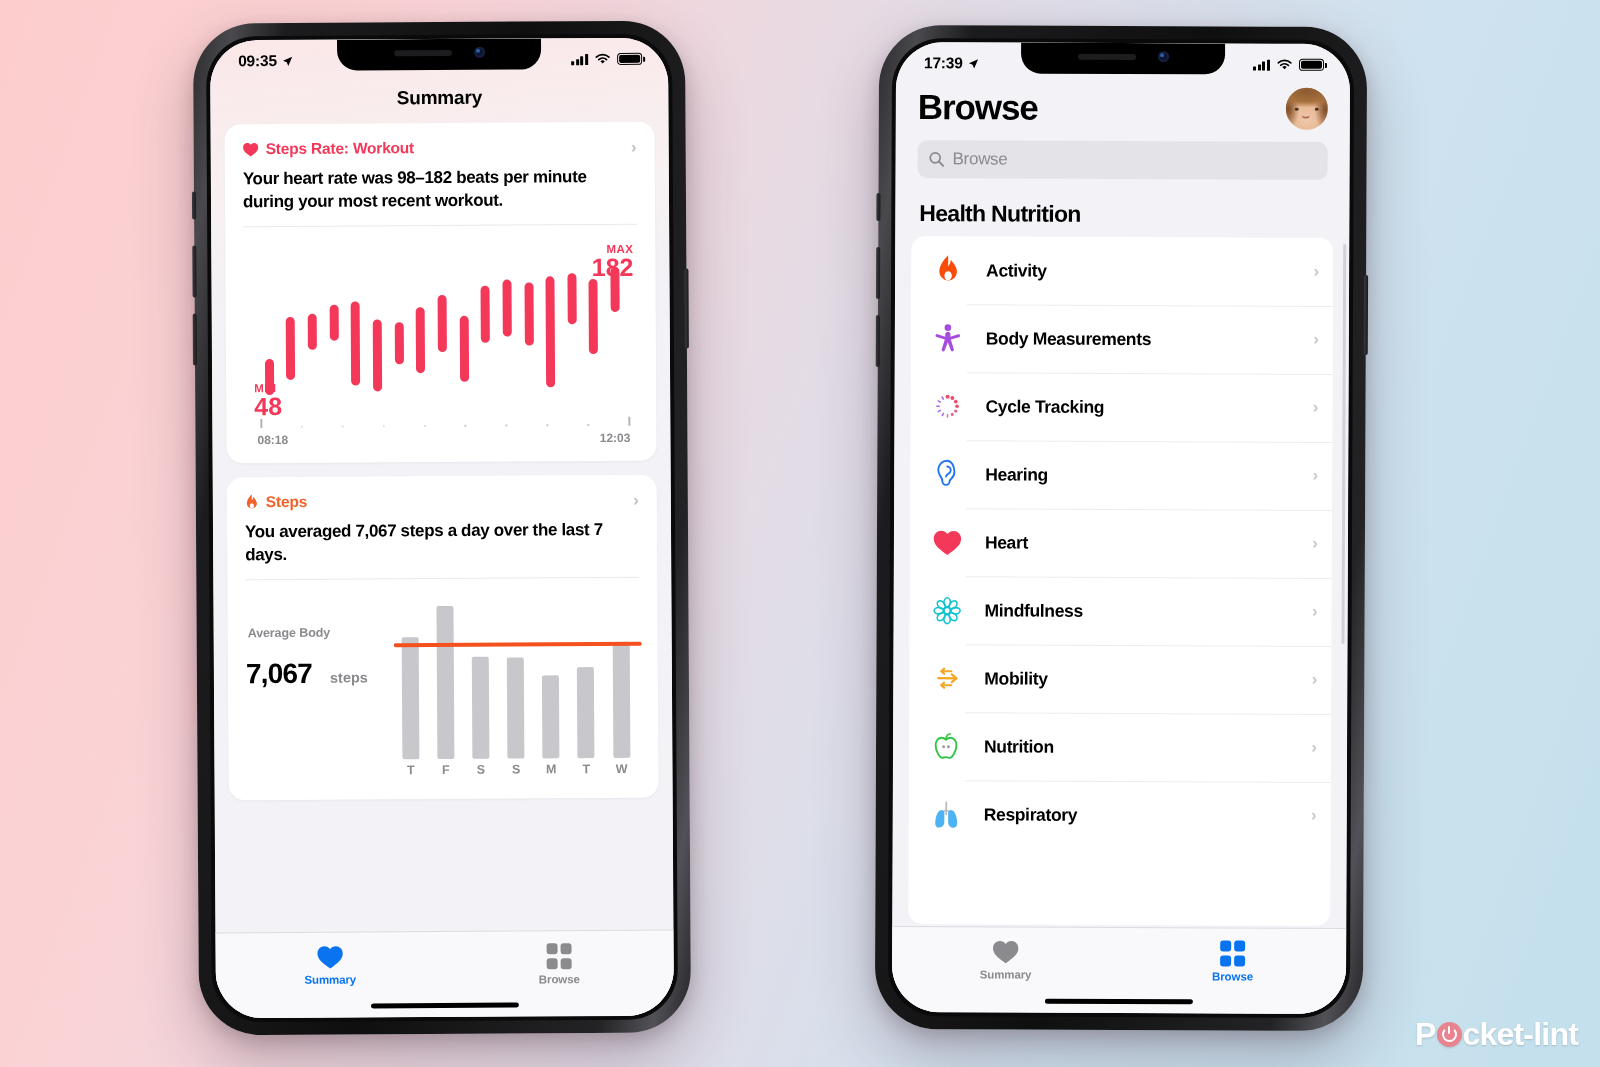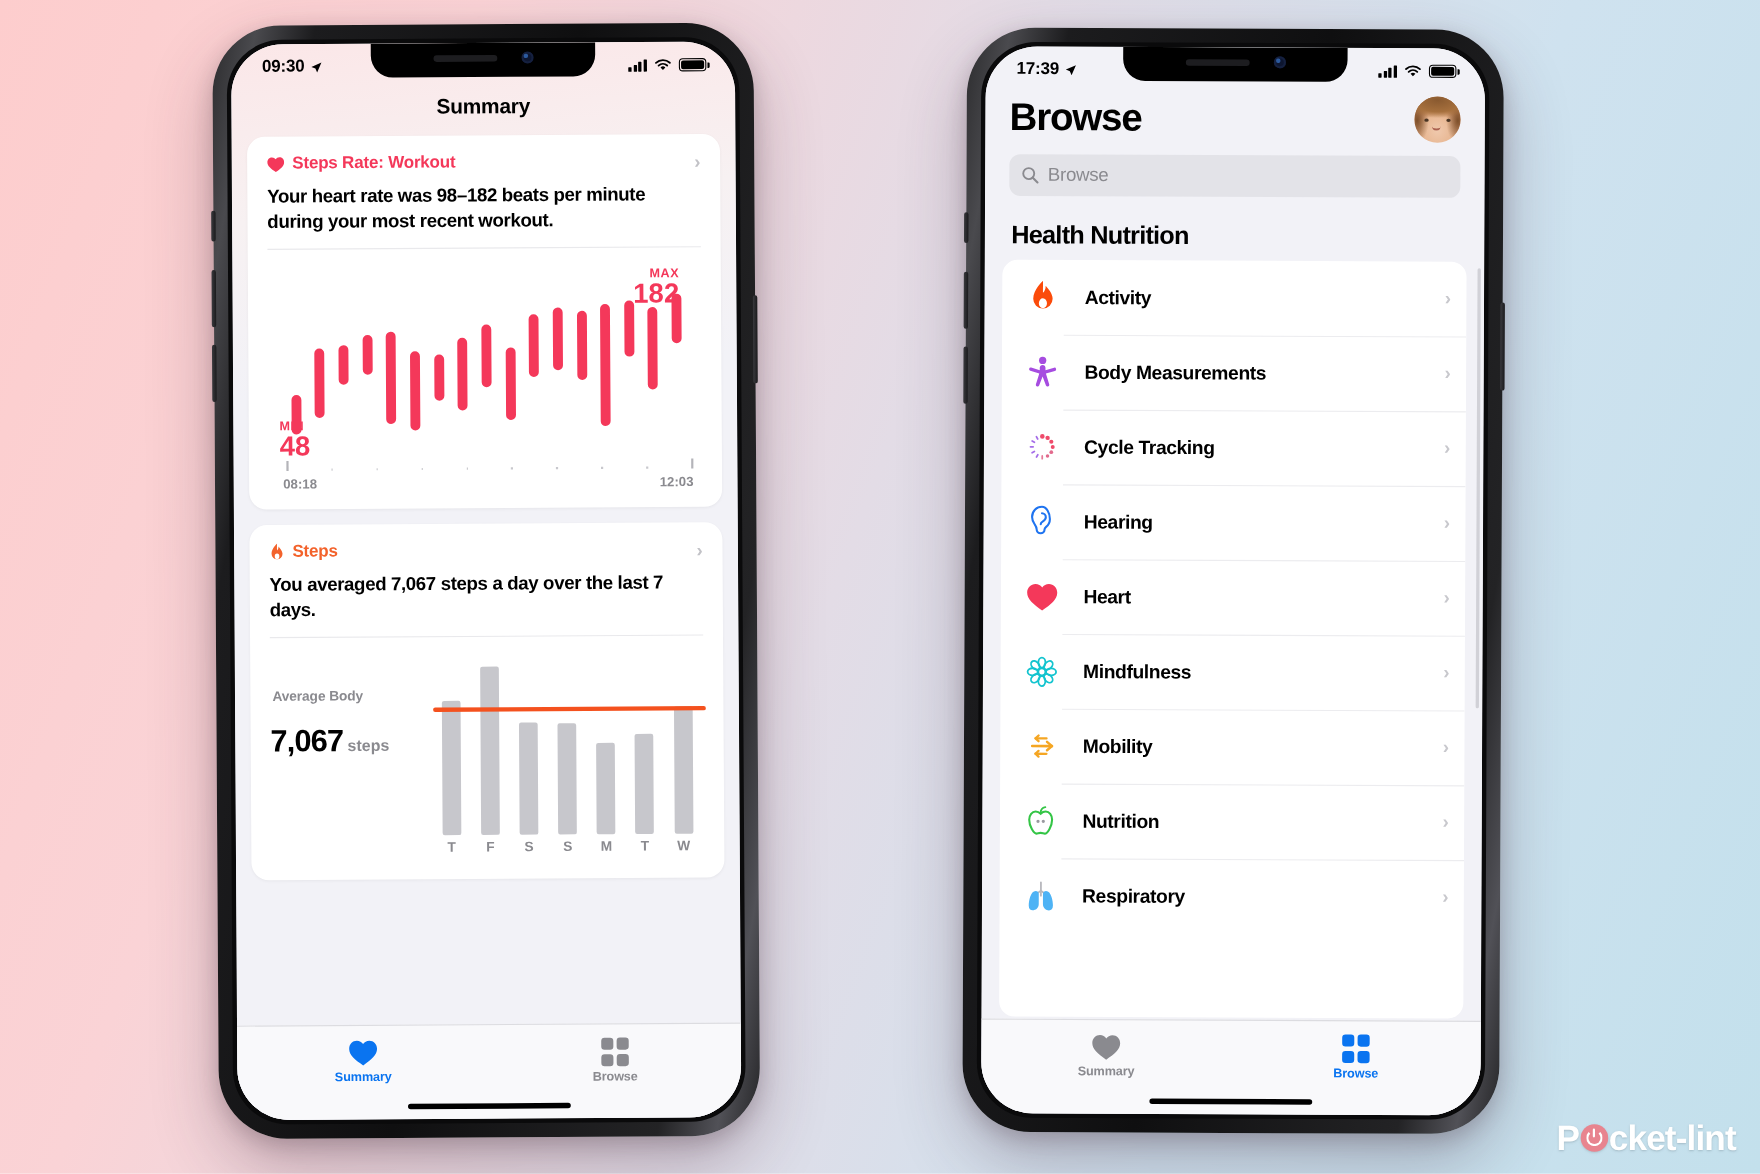--- a/index.html
+++ b/index.html
@@ -82,39 +82,39 @@
           box-shadow: 0 1px 3px rgba(0,0,0,.05); }
   .card-head { display:flex; align-items:center; justify-content:space-between; }
   .card-title { display:flex; align-items:center; gap:7px; font-size:15.5px; font-weight:700; letter-spacing:-0.2px; }
   .t-hr { color:#f4385a; } .t-steps { color:#f3622b; }
   .chev { color:#c2c2c7; font-size:17px; font-weight:600; line-height:1; }
   .card-desc { margin-top:10px; font-size:17px; line-height:1.33; font-weight:700; color:#000; letter-spacing:-0.35px; }
   .divider { height:1px; background:#e9e9ec; margin:13px 0 0; }
 
   
   .hr-chart { position:relative; height:218px; margin-top:4px; }
-  .hr-max { position:absolute; right:20px; top:14px; text-align:right; color:#f4385a; }
+  .hr-max { position:absolute; right:4px; top:14px; text-align:right; color:#f4385a; }
   .hr-max .lab { font-size:11.5px; font-weight:800; letter-spacing:.4px; }
   .hr-max .val { font-size:25px; font-weight:700; line-height:1.05; margin-top:-1px; }
   .hr-min { position:absolute; left:10px; bottom:30px; text-align:left; color:#f4385a; }
   .hr-min .lab { font-size:11.5px; font-weight:800; letter-spacing:.4px; }
   .hr-min .val { font-size:25px; font-weight:700; line-height:1.05; margin-top:-1px; }
   .hr-bars { position:absolute; left:16px; right:10px; top:26px; height:150px; }
   .hr-bar { position:absolute; width:9px; background:#f4385a; border-radius:5px; }
   .hr-axis { position:absolute; left:16px; right:10px; bottom:20px; height:1px; }
   .tick { position:absolute; background:#c8c8cd; }
   .tick.big { width:1.6px; height:9px; top:-9px; background:#b4b4b9; }
   .tick.sm { width:1.6px; height:2px; top:-2px; }
   .hr-timel, .hr-timer { position:absolute; bottom:2px; font-size:12px; font-weight:700; color:#8a8a8f; }
   .hr-timel { left:13px; } .hr-timer { right:8px;text-align:center; }
 
   
   .steps-chart { position:relative; height:200px; margin-top:6px; }
   .avg-label { position:absolute; left:2px; top:40px; font-size:12.5px; font-weight:700; color:#8a8a8f; letter-spacing:-0.1px;}
-  .avg-value { position:absolute; left:0px; top:72px; display:flex; align-items:baseline; gap:4px; }
+  .avg-value { position:absolute; left:0px; top:72px; display:flex; align-items:baseline; gap:18px; }
   .avg-value .num { font-size:28px; font-weight:700; color:#000; letter-spacing:-0.8px; }
   .avg-value .unit { font-size:14.5px; font-weight:600; color:#8a8a8f; }
   .steps-plot { position:absolute; right:0px; left:148px; top:8px; bottom:26px; }
   .s-bar { position:absolute; width:17px; background:#c7c7cc; border-radius:2px; bottom:0; }
   .avg-line { position:absolute; left:0px; right:-2px; height:4px; background:#f4511e; border-radius:2px; z-index:3; }
   .s-labels { position:absolute; left:148px; right:0; bottom:4px; height:18px; }
   .s-lab { position:absolute; width:17px; text-align:center; font-size:12.5px; font-weight:600; color:#8a8a8f; }
 
   
   .tabbar { position:absolute; left:0; right:0; bottom:0; height:86px;
@@ -183,21 +183,21 @@
     <div class="screen">
       <div class="p1-bg"></div>
 
       <div class="notch">
         <div class="speaker"></div>
         <div class="camera"></div>
       </div>
 
       <div class="statusbar">
         <div class="sb-left">
-          <span>09:30</span>
+          <span>09:35</span>
           <svg class="loc-arrow" viewBox="0 0 12 12">
             <path d="M11 1 1 5.3l4 1.7 1.7 4z" fill="#000"></path>
           </svg>
         </div>
         <div class="sb-right">
           <span class="bars">
               <i></i>
               <i></i>
               <i></i>
               <i></i>

